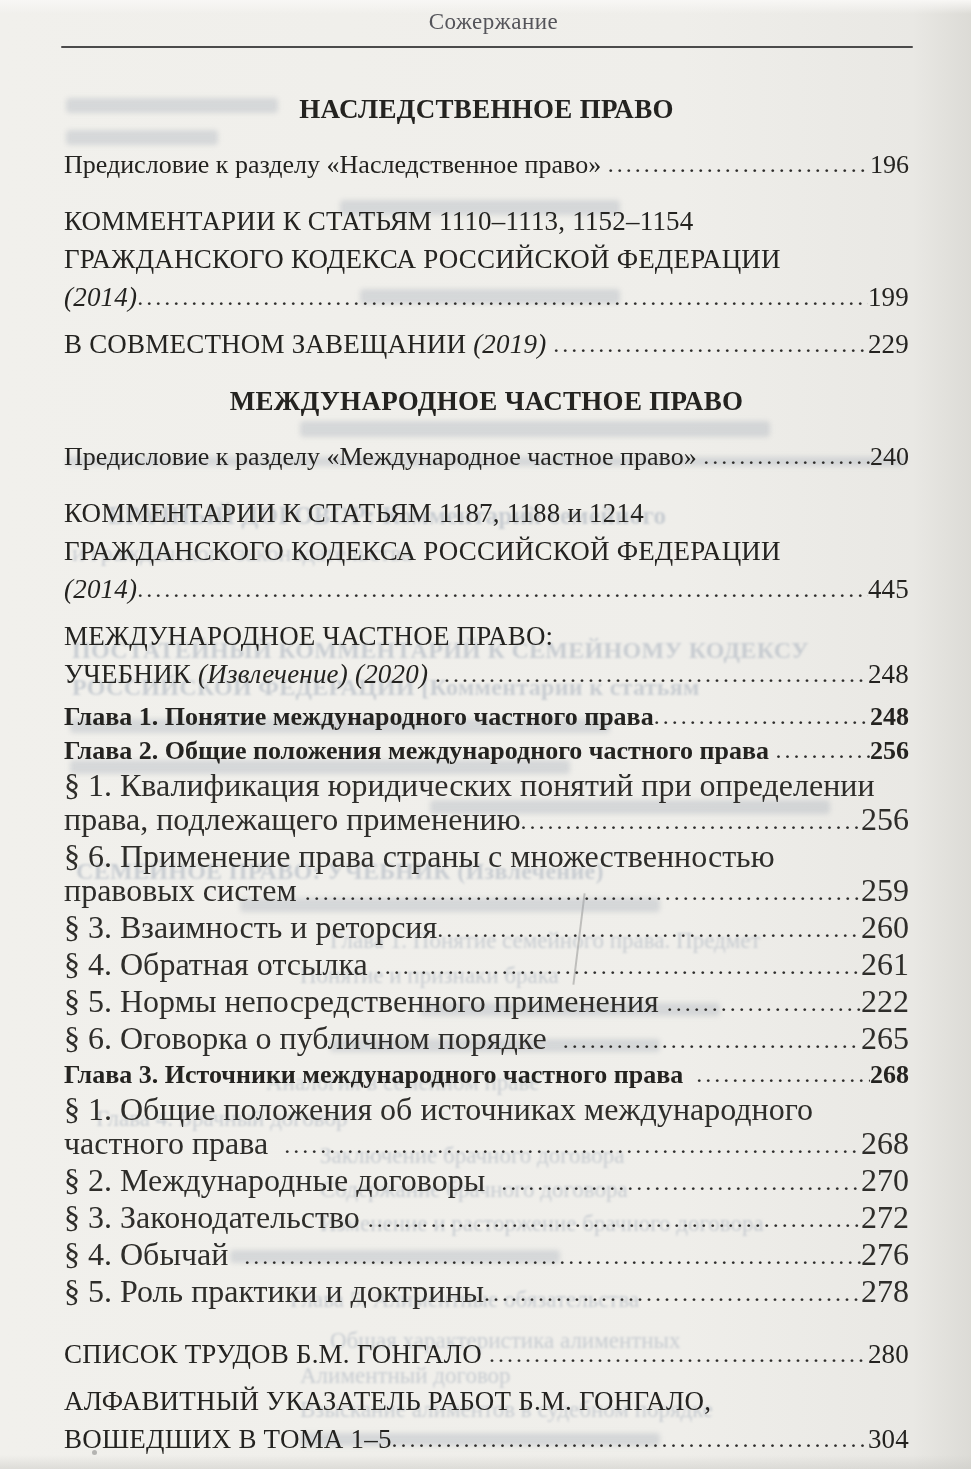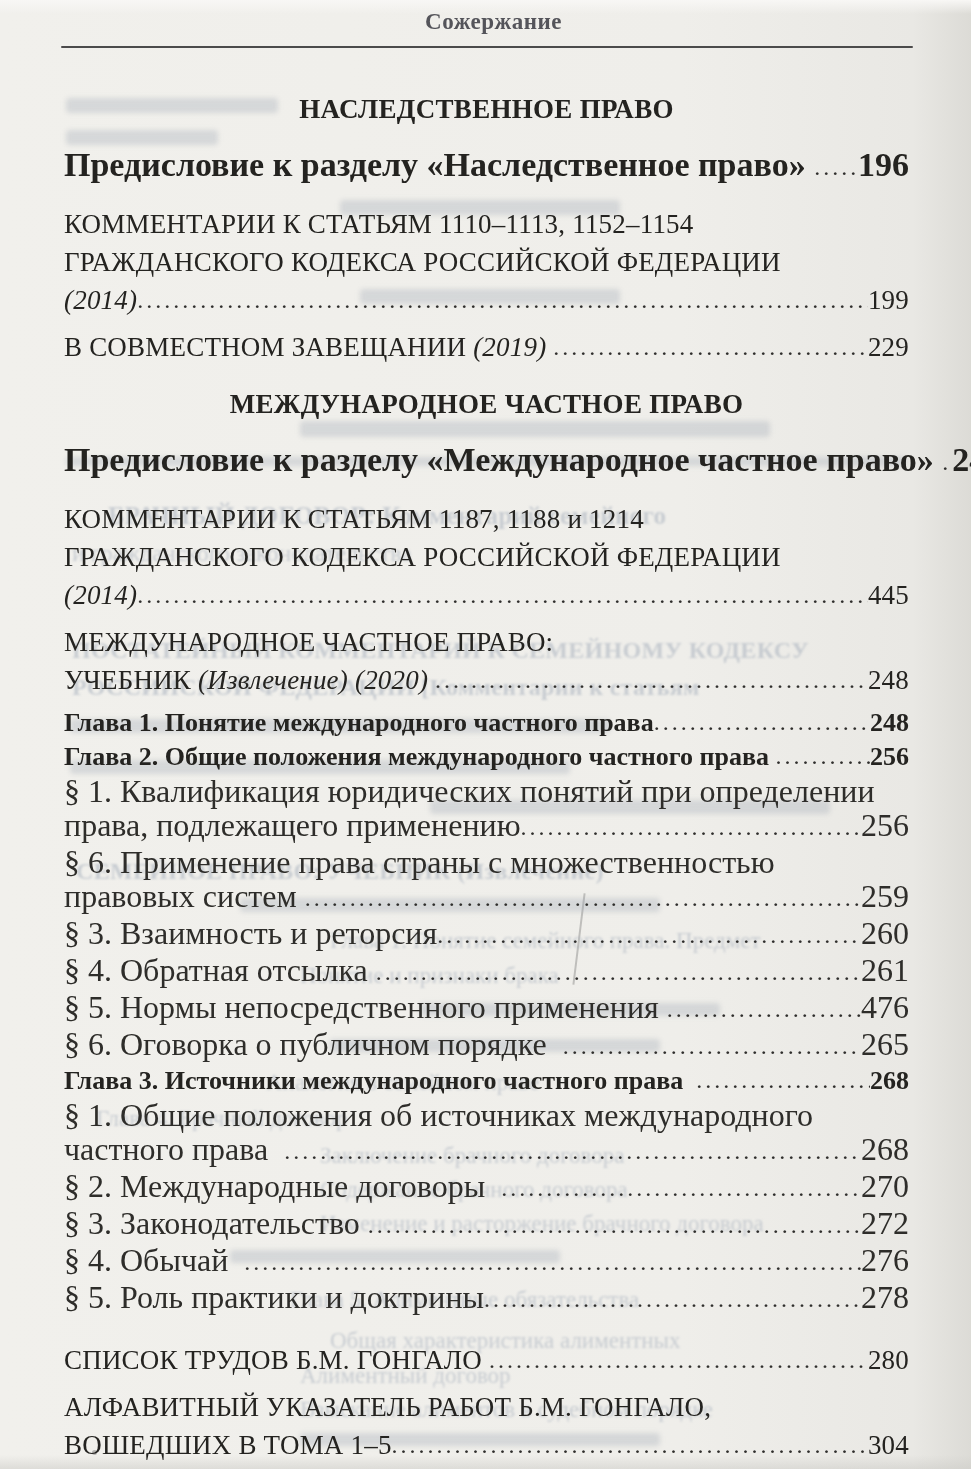--- a/index.html
+++ b/index.html
@@ -11,36 +11,36 @@
   .page{
     position:relative;width:971px;height:1469px;overflow:hidden;
     color:#2b2a28;
     background:
       linear-gradient(180deg,#f8f7f5 0px, rgba(248,247,245,0) 14px),
       linear-gradient(0deg, rgba(205,204,200,.55) 0px, rgba(230,229,225,0) 14px),
       linear-gradient(90deg,#f1f0ec 0%,#efeeea 70%,#e9e8e4 94%,#dcdbd6 100%);
   }
   .runhead{
     position:absolute;top:9px;left:16px;right:0;text-align:center;
-    font-size:23px;color:#54545a;letter-spacing:.5px;font-weight:bold;
+    font-size:23px;color:#54545a;letter-spacing:.5px;
   }
   .rule{
     position:absolute;top:46px;left:61px;right:58px;height:2px;
     background:#4b4b4b;border-radius:1px;
   }
   .content{position:absolute;top:44px;left:64px;right:62px;z-index:2;}
   .sec-head{
     font-size:27px;font-weight:700;text-align:center;line-height:38px;
     margin:18px 0 15px;letter-spacing:.3px;color:#242320;
   }
   .sec-head.first{margin-top:46px;}
   .lrow{display:flex;align-items:baseline;}
   .ttext{white-space:pre;}
   .line{white-space:pre;}
-  .preface{font-weight:700;font-size:34px;line-height:34px;margin-top:20px;color:#242320;}
+  .preface{font-weight:400;font-size:26px;line-height:34px;margin-top:20px;color:#242320;}
   .work{font-weight:400;font-size:27px;line-height:38px;margin-top:20px;letter-spacing:.2px;color:#242320;}
   .chapter{font-weight:700;font-size:26px;line-height:34px;color:#242320;}
   .para{font-size:32px;line-height:34px;color:#2e2d2a;}
   .mt6{margin-top:6px;}.mt8{margin-top:8px;}.mt16{margin-top:24px;}.mt20{margin-top:20px;}
   .it{font-style:italic;}
   .dots{
     flex:1;min-width:10px;overflow:hidden;white-space:nowrap;
     font-weight:400;font-size:24px;letter-spacing:3px;color:#2f2e2c;
     transform:translateY(-1px);
   }
@@ -200,21 +200,21 @@
         <div class="lrow">
           <span class="ttext"><span>§ 4. Обратная отсылка </span></span>
           <span class="dots"></span>
           <span class="pnum">261</span>
         </div>
       </div>
       <div class="entry para">
         <div class="lrow">
           <span class="ttext"><span>§ 5. Нормы непосредственного применения </span></span>
           <span class="dots"></span>
-          <span class="pnum">476</span>
+          <span class="pnum">222</span>
         </div>
       </div>
       <div class="entry para">
         <div class="lrow">
           <span class="ttext"><span>§ 6. Оговорка о публичном порядке  </span></span>
           <span class="dots"></span>
           <span class="pnum">265</span>
         </div>
       </div>
       <div class="entry chapter">

